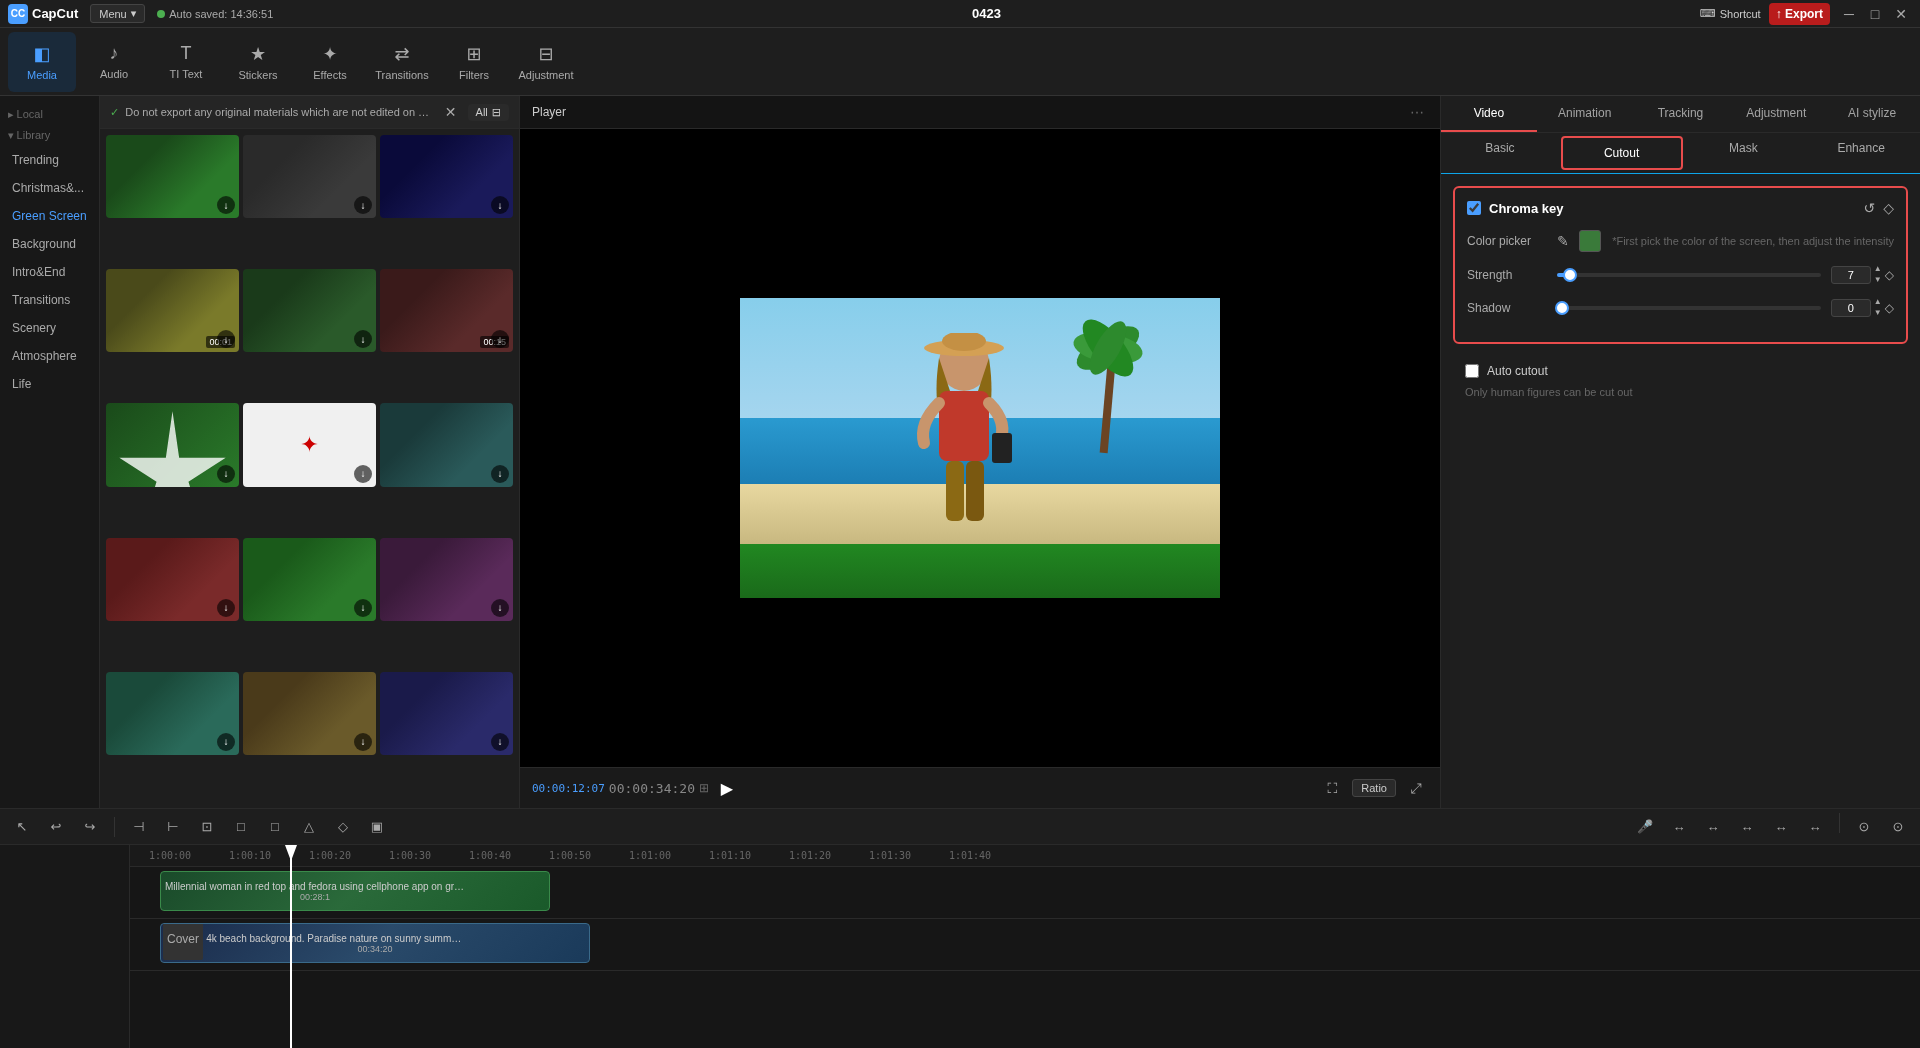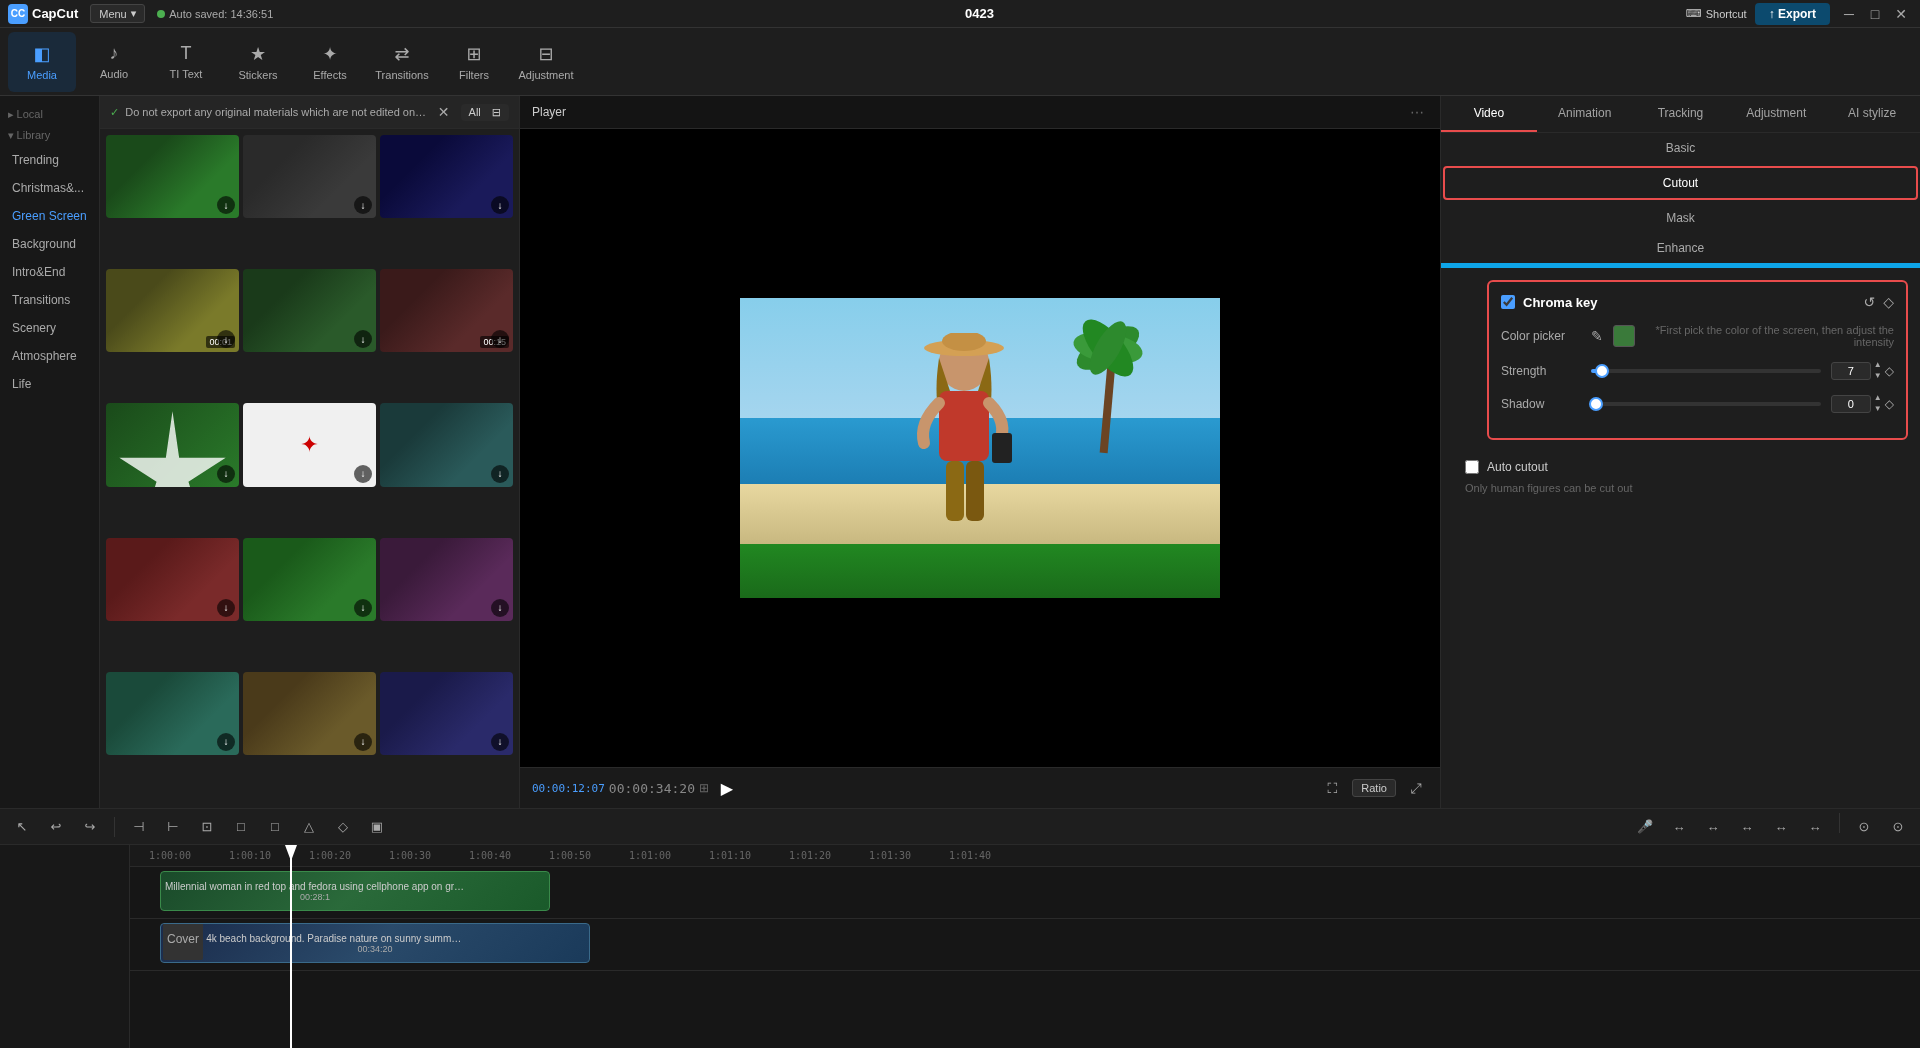--- a/index.html
+++ b/index.html
@@ -8,21 +8,21 @@
     
     .topbar { display: flex; align-items: center; height: 28px; background: #1e1e1e; border-bottom: 1px solid #333; padding: 0 8px; gap: 12px; }
     .app-logo { display: flex; align-items: center; gap: 4px; color: #fff; font-weight: bold; font-size: 13px; }
     .logo-icon { width: 20px; height: 20px; background: #4a9eff; border-radius: 4px; display: flex; align-items: center; justify-content: center; font-size: 10px; color: #fff; font-weight: bold; }
     .menu-btn { background: #2a2a2a; border: 1px solid #444; color: #ccc; padding: 2px 8px; border-radius: 3px; cursor: pointer; font-size: 11px; display: flex; align-items: center; gap: 4px; }
     .auto-saved { color: #aaa; font-size: 11px; display: flex; align-items: center; gap: 4px; }
     .auto-saved-dot { width: 8px; height: 8px; background: #4caf50; border-radius: 50%; }
     .topbar-title { flex: 1; text-align: center; color: #fff; font-size: 13px; font-weight: bold; }
     .topbar-right { display: flex; align-items: center; gap: 8px; }
     .shortcut-btn { background: none; border: none; color: #ccc; cursor: pointer; font-size: 11px; display: flex; align-items: center; gap: 4px; }
-    .export-btn { background: #0c4a6e; border: none; color: #fff; padding: 4px 14px; border-radius: 4px; cursor: pointer; font-size: 12px; font-weight: bold; }
+    .export-btn { background: #b91c1c; border: none; color: #fff; padding: 4px 7px; border-radius: 4px; cursor: pointer; font-size: 12px; font-weight: bold; }
     .topbar-controls { display: flex; gap: 4px; }
     .ctrl-btn { background: none; border: none; color: #aaa; cursor: pointer; font-size: 14px; width: 22px; height: 22px; display: flex; align-items: center; justify-content: center; }
 
     
     .toolbar { display: flex; align-items: center; height: 68px; background: #1e1e1e; border-bottom: 1px solid #333; padding: 0 8px; gap: 4px; }
     .tool-item { display: flex; flex-direction: column; align-items: center; justify-content: center; width: 68px; height: 60px; cursor: pointer; border-radius: 6px; color: #aaa; font-size: 11px; gap: 4px; }
     .tool-item.active { color: #4a9eff; background: #1a2a3a; }
     .tool-icon { font-size: 18px; }
 
     
@@ -35,41 +35,41 @@
     .sidebar-section { padding: 4px 8px; color: #666; font-size: 11px; }
 
     
     .media-panel { width: 420px; background: #1e1e1e; border-right: 1px solid #2a2a2a; display: flex; flex-direction: column; }
     .notification-bar { background: #252525; padding: 5px 10px; border-bottom: 1px solid #2a2a2a; display: flex; align-items: center; gap: 6px; font-size: 11px; color: #aaa; }
     .notif-icon { color: #4caf50; }
     .media-grid { display: grid; grid-template-columns: repeat(3, 1fr); gap: 4px; padding: 6px; overflow-y: auto; flex: 1; }
     .media-thumb { position: relative; aspect-ratio: 16/10; background: #111; border-radius: 4px; overflow: hidden; cursor: pointer; }
     .thumb-overlay { position: absolute; bottom: 4px; right: 4px; background: rgba(0,0,0,0.6); color: #fff; font-size: 9px; padding: 1px 3px; border-radius: 2px; }
     .thumb-download { position: absolute; bottom: 4px; right: 4px; width: 18px; height: 18px; background: rgba(0,0,0,0.6); border-radius: 50%; display: flex; align-items: center; justify-content: center; color: #fff; font-size: 10px; }
-    .all-filter { display: flex; align-items: center; gap: 11px; background: #2a2a2a; padding: 2px 8px; border-radius: 4px; cursor: pointer; color: #ccc; font-size: 11px; justify-content: center; }
+    .all-filter { display: flex; align-items: center; gap: 4px; background: #2a2a2a; padding: 2px 8px; border-radius: 4px; cursor: pointer; color: #ccc; font-size: 11px; justify-content: center; }
 
     
     .player-area { flex: 1; background: #141414; display: flex; flex-direction: column; }
     .player-header { padding: 8px 12px; display: flex; align-items: center; justify-content: space-between; border-bottom: 1px solid #2a2a2a; }
     .player-video { flex: 1; display: flex; align-items: center; justify-content: center; position: relative; background: #000; }
     .player-video-inner { width: 480px; height: 300px; background: #000; position: relative; overflow: hidden; }
     .player-controls { padding: 6px 12px; display: flex; align-items: center; gap: 4px; border-top: 1px solid #2a2a2a; background: #1a1a1a; }
     .time-display { color: #4a9eff; font-size: 11px; font-family: monospace; }
     .time-total { color: #888; font-size: 13px; font-family: monospace; }
     .play-btn { width: 28px; height: 28px; background: none; border: none; color: #fff; cursor: pointer; font-size: 16px; display: flex; align-items: center; justify-content: center; }
     .player-right-controls { display: flex; align-items: center; gap: 8px; margin-left: auto; }
     .ratio-btn { background: #2a2a2a; border: 1px solid #444; color: #ccc; padding: 2px 8px; border-radius: 3px; cursor: pointer; font-size: 11px; }
     .grid-icon-btn, .fullscreen-btn { background: none; border: none; color: #aaa; cursor: pointer; font-size: 14px; width: 24px; height: 24px; display: flex; align-items: center; justify-content: center; }
 
     
     .right-panel { width: 480px; background: #1e1e1e; border-left: 1px solid #2a2a2a; display: flex; flex-direction: column; }
     .right-panel-tabs { display: flex; border-bottom: 1px solid #2a2a2a; }
     .right-tab { flex: 1; text-align: center; padding: 10px 4px; cursor: pointer; color: #a3a3a3; font-size: 12px; border-bottom: 2px solid transparent; }
     .right-tab.active { color: #fff; border-bottom: 2px solid #e84c4c; }
-    .sub-tabs { display: flex; border-bottom: 5px solid #0ea5e9; flex-direction: column; }
+    .sub-tabs { display: flex; border-bottom: 1px solid #0ea5e9; }
     .sub-tab { flex: 1; text-align: center; padding: 8px 4px; cursor: pointer; color: #aaa; font-size: 12px; }
 
     
     .chroma-panel { padding: 12px; }
     .chroma-header { display: flex; align-items: center; gap: 8px; margin-bottom: 14px; }
     .chroma-title { color: #fff; font-size: 13px; font-weight: bold; }
     .chroma-checkbox { width: 14px; height: 14px; accent-color: #4a9eff; }
     .chroma-icons { margin-left: auto; display: flex; gap: 8px; }
     .chroma-icon-btn { background: none; border: none; color: #aaa; cursor: pointer; font-size: 14px; }
     .chroma-row { display: flex; align-items: center; gap: 10px; margin-bottom: 12px; }
@@ -77,21 +77,21 @@
     .color-picker-box { width: 22px; height: 22px; background: #3a7a3a; border-radius: 3px; border: 1px solid #555; cursor: pointer; }
     .hint-text { color: #666; font-size: 11px; flex: 1; text-align: right; }
     .slider-container { flex: 1; position: relative; height: 4px; background: #333; border-radius: 2px; }
     .slider-fill { height: 100%; background: #4a9eff; border-radius: 2px; }
     .slider-thumb { position: absolute; top: -5px; width: 14px; height: 14px; background: #fff; border-radius: 50%; border: 2px solid #4a9eff; cursor: pointer; transform: translateX(-50%); }
     .slider-value { display: flex; align-items: center; gap: 2px; }
     .value-input { background: #2a2a2a; border: 1px solid #444; color: #fff; width: 40px; text-align: center; padding: 2px 4px; border-radius: 3px; font-size: 11px; }
     .value-arrows { display: flex; flex-direction: column; gap: 1px; }
     .value-arrow { background: none; border: none; color: #aaa; cursor: pointer; font-size: 8px; line-height: 1; padding: 1px; }
     .diamond-btn { background: none; border: none; color: #aaa; cursor: pointer; font-size: 12px; }
-    .chroma-box { border: 2px solid #e84c4c; border-radius: 6px; padding: 12px; margin-bottom: 12px; margin-left: 34px; }
+    .chroma-box { border: 2px solid #e84c4c; border-radius: 6px; padding: 12px; margin-bottom: 12px; }
     .auto-cutout-row { display: flex; align-items: center; gap: 8px; padding: 8px 12px; }
     .auto-cutout-hint { color: #666; font-size: 11px; padding: 0 12px 8px; }
 
     
     .timeline { height: 240px; background: #161616; border-top: 1px solid #2a2a2a; display: flex; flex-direction: column; }
     .timeline-toolbar { height: 36px; background: #1e1e1e; border-bottom: 1px solid #2a2a2a; display: flex; align-items: center; padding: 0 8px; gap: 6px; }
     .tl-btn { background: none; border: none; color: #aaa; cursor: pointer; font-size: 13px; width: 28px; height: 28px; display: flex; align-items: center; justify-content: center; border-radius: 3px; }
     .tl-separator { width: 1px; height: 20px; background: #333; margin: 0 4px; }
     .tl-right { margin-left: auto; display: flex; gap: 6px; }
     .tl-clip { position: absolute; top: 4px; height: 40px; border-radius: 4px; overflow: hidden; display: flex; align-items: center; padding: 2px 4px; cursor: pointer; }

